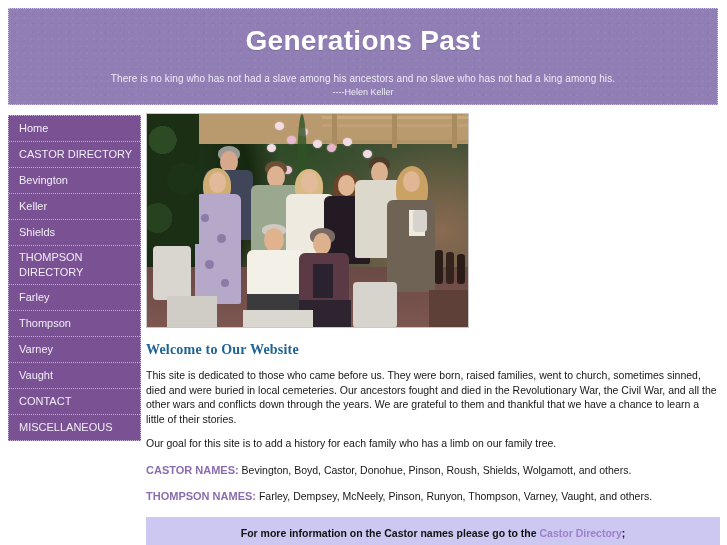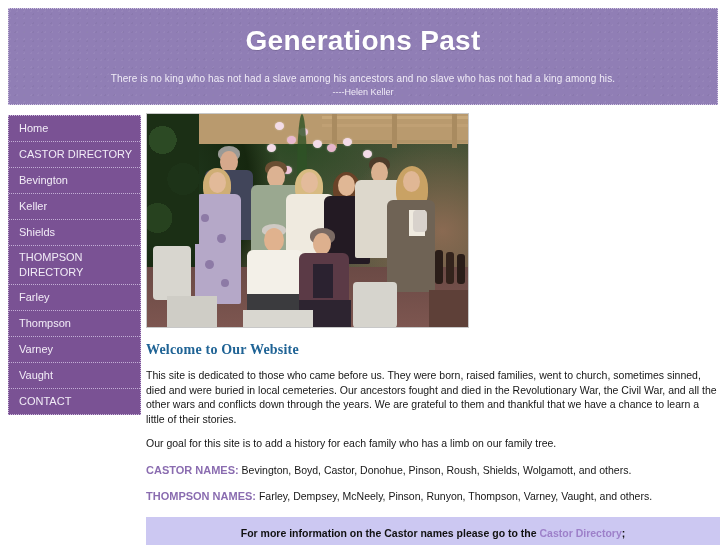--- a/index.html
+++ b/index.html
@@ -199,20 +199,21 @@
     <a class="nav-item" href="#">CASTOR DIRECTORY</a>
     <a class="nav-item" href="#">Bevington</a>
     <a class="nav-item" href="#">Keller</a>
     <a class="nav-item" href="#">Shields</a>
     <a class="nav-item wrap" href="#">THOMPSON DIRECTORY</a>
     <a class="nav-item" href="#">Farley</a>
     <a class="nav-item" href="#">Thompson</a>
     <a class="nav-item" href="#">Varney</a>
     <a class="nav-item" href="#">Vaught</a>
     <a class="nav-item" href="#">CONTACT</a>
+    <a class="nav-item" href="#">MISCELLANEOUS</a>
   </nav>
 
   <div class="main">
 
     <div class="photo-wrap">
       <div class="photo">
 
         <div class="ph" style="left:175px;top:2px;width:148px;height:3px;background:#c7a87a;"></div>
         <div class="ph" style="left:175px;top:10px;width:148px;height:3px;background:#c0a074;"></div>
         <div class="ph" style="left:175px;top:18px;width:148px;height:3px;background:#b99a6e;"></div>

